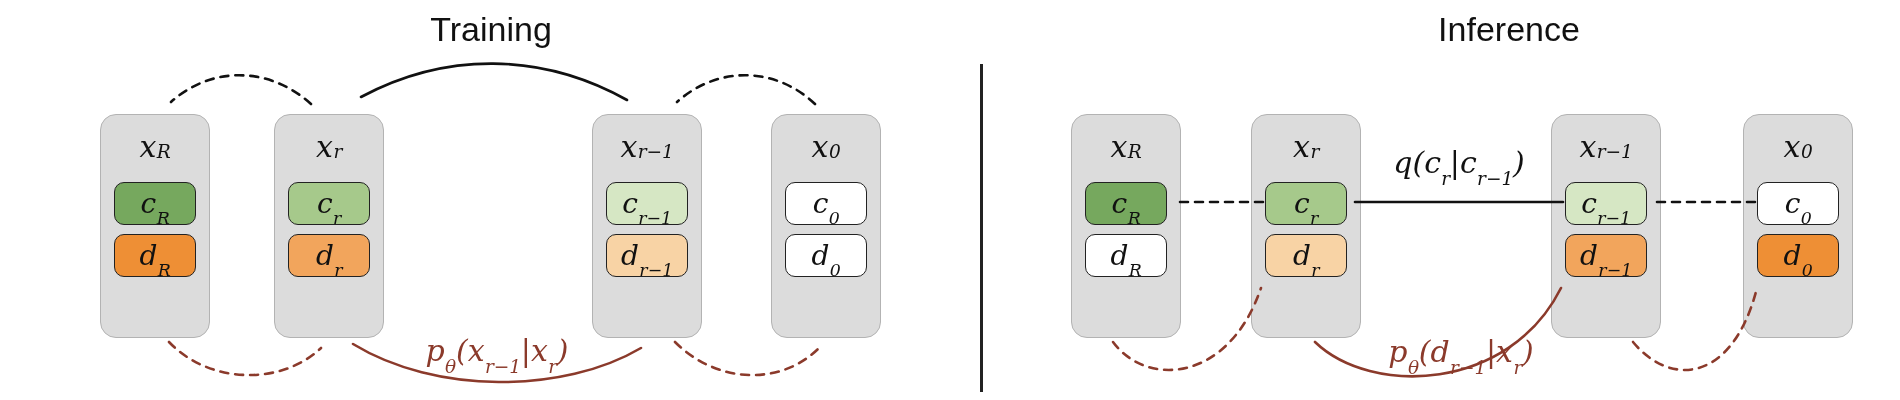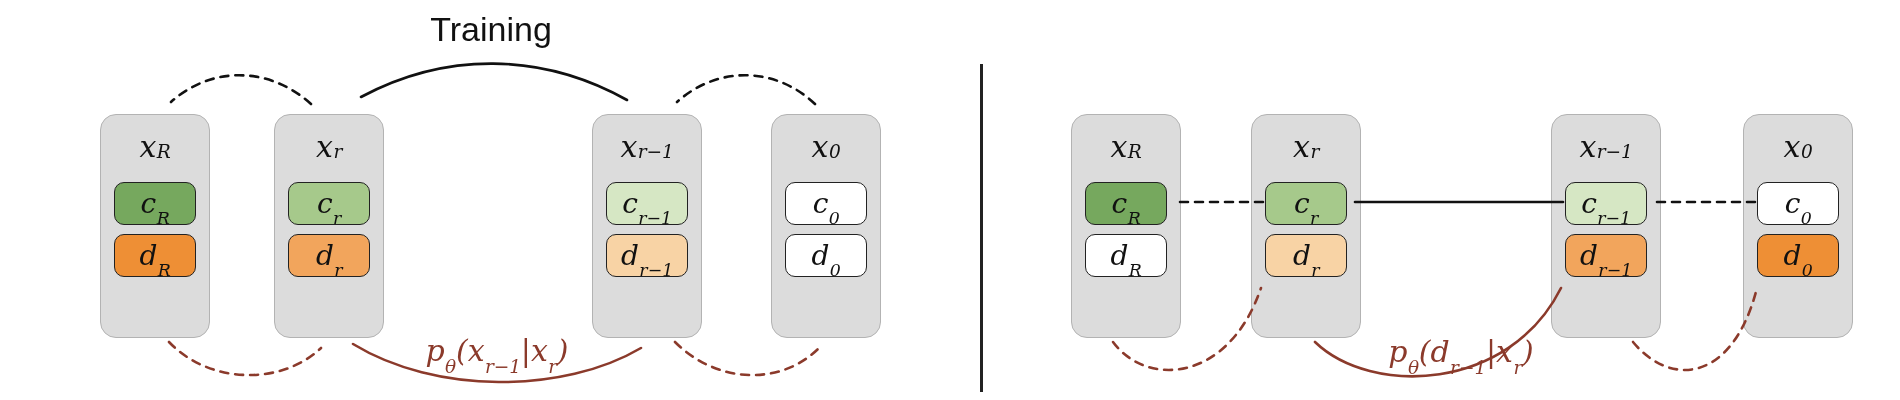--- a/index.html
+++ b/index.html
@@ -52,20 +52,21 @@
   }
   .overlay path { fill:none; stroke-width:2.6; stroke-linecap:round; }
   .overlay path.dashed { stroke-dasharray:8 7; }
 </style>
 </head>
 <body>
 
 <div id="canvas">
 
   <div class="panel-title" style="left:462px">Training</div>
+  <div class="panel-title" style="left:1480px">Inference</div>
 
   <div class="divider"></div>
 
   <div class="card" style="left:71px">
     <div class="card-label math">
         <span>x</span>
         <sub>R</sub>
       </div>
     <div class="box" style="background: rgb(118, 168, 94);">
         <span class="math box-text"><span>c</span><sub>R</sub></span>
@@ -162,20 +163,21 @@
         <span class="math box-text"><span>c</span><sub>0</sub></span>
       </div>
     <div class="box" style="background: rgb(238, 143, 53);">
         <span class="math box-text"><span>d</span><sub>0</sub></span>
       </div>
   </div>
 
 
   <div class="math arrow-label" style="left: 468px; top: 336px; color: rgb(139, 58, 43); text-align: right;"><span>p</span><sub>θ</sub><span>(x</span><sub>r−1</sub><span>|x</span><sub>r</sub><span>)</span></div>
 
+  <div class="math arrow-label" style="left:1430px; top:148px"><span>q(c</span><sub>r</sub><span>|c</span><sub>r−1</sub><span>)</span></div>
 
   <div class="math arrow-label" style="left: 1432px; top: 337px; color: rgb(139, 58, 43);"><span>p</span><sub>θ</sub><span>(d</span><sub>r−1</sub><span>|x</span><sub>r</sub><span>)</span></div>
 
   <svg class="overlay" width="1900" height="400" viewBox="0 0 1900 400">
     <defs>
       <marker id="ah-black" viewBox="0 0 10 10" refX="7" refY="5" markerWidth="7" markerHeight="7" orient="auto">
         <path d="M 0 1.2 L 9 5 L 0 8.8 z" fill="#111111"></path>
       </marker>
       <marker id="ah-maroon" viewBox="0 0 10 10" refX="7" refY="5" markerWidth="7" markerHeight="7" orient="auto">
         <path d="M 0 1.2 L 9 5 L 0 8.8 z" fill="#8b3a2b"></path>

